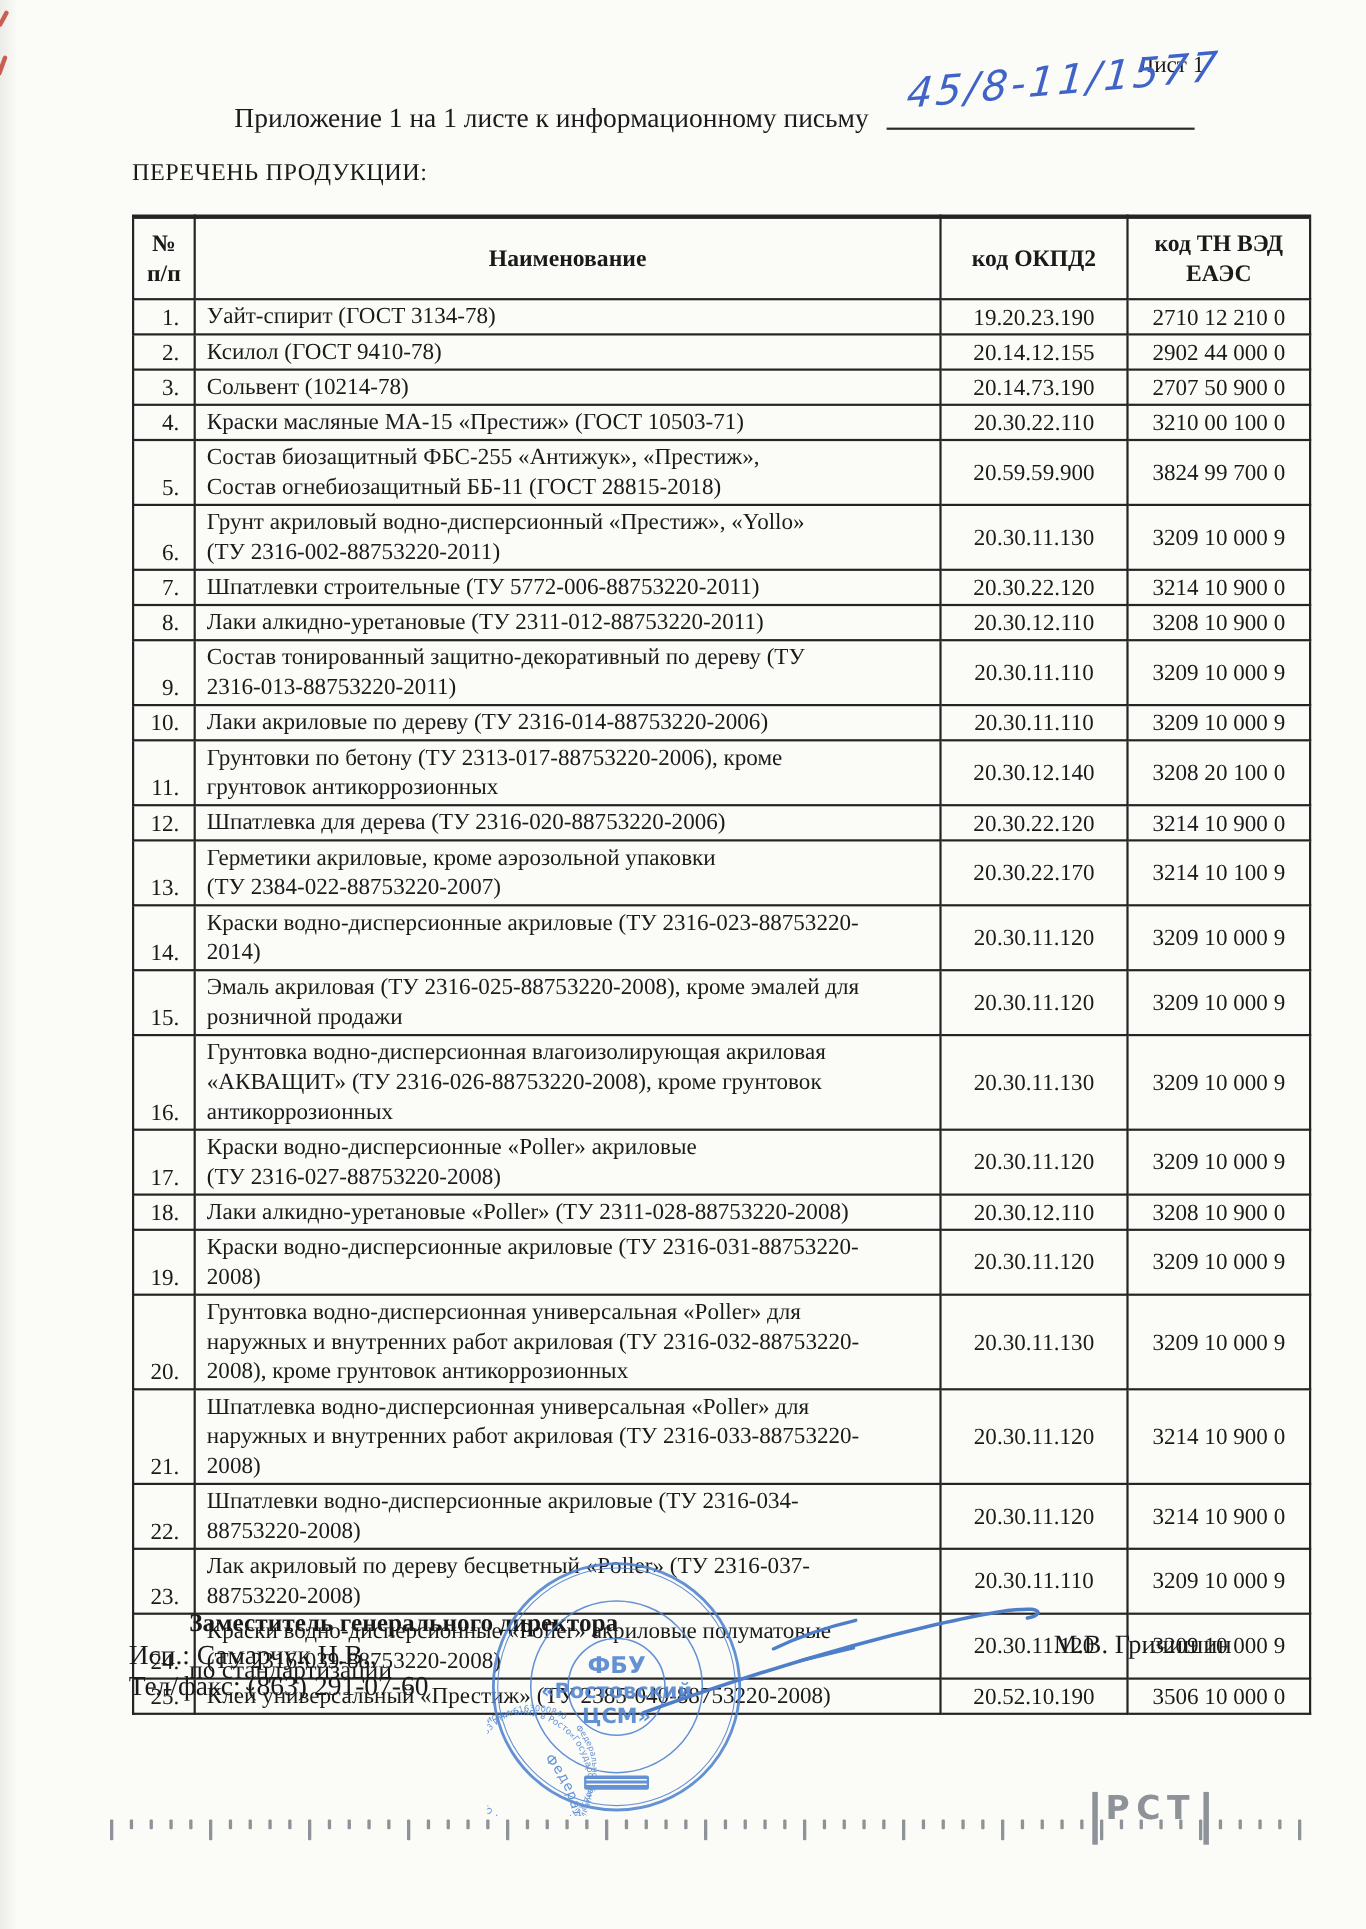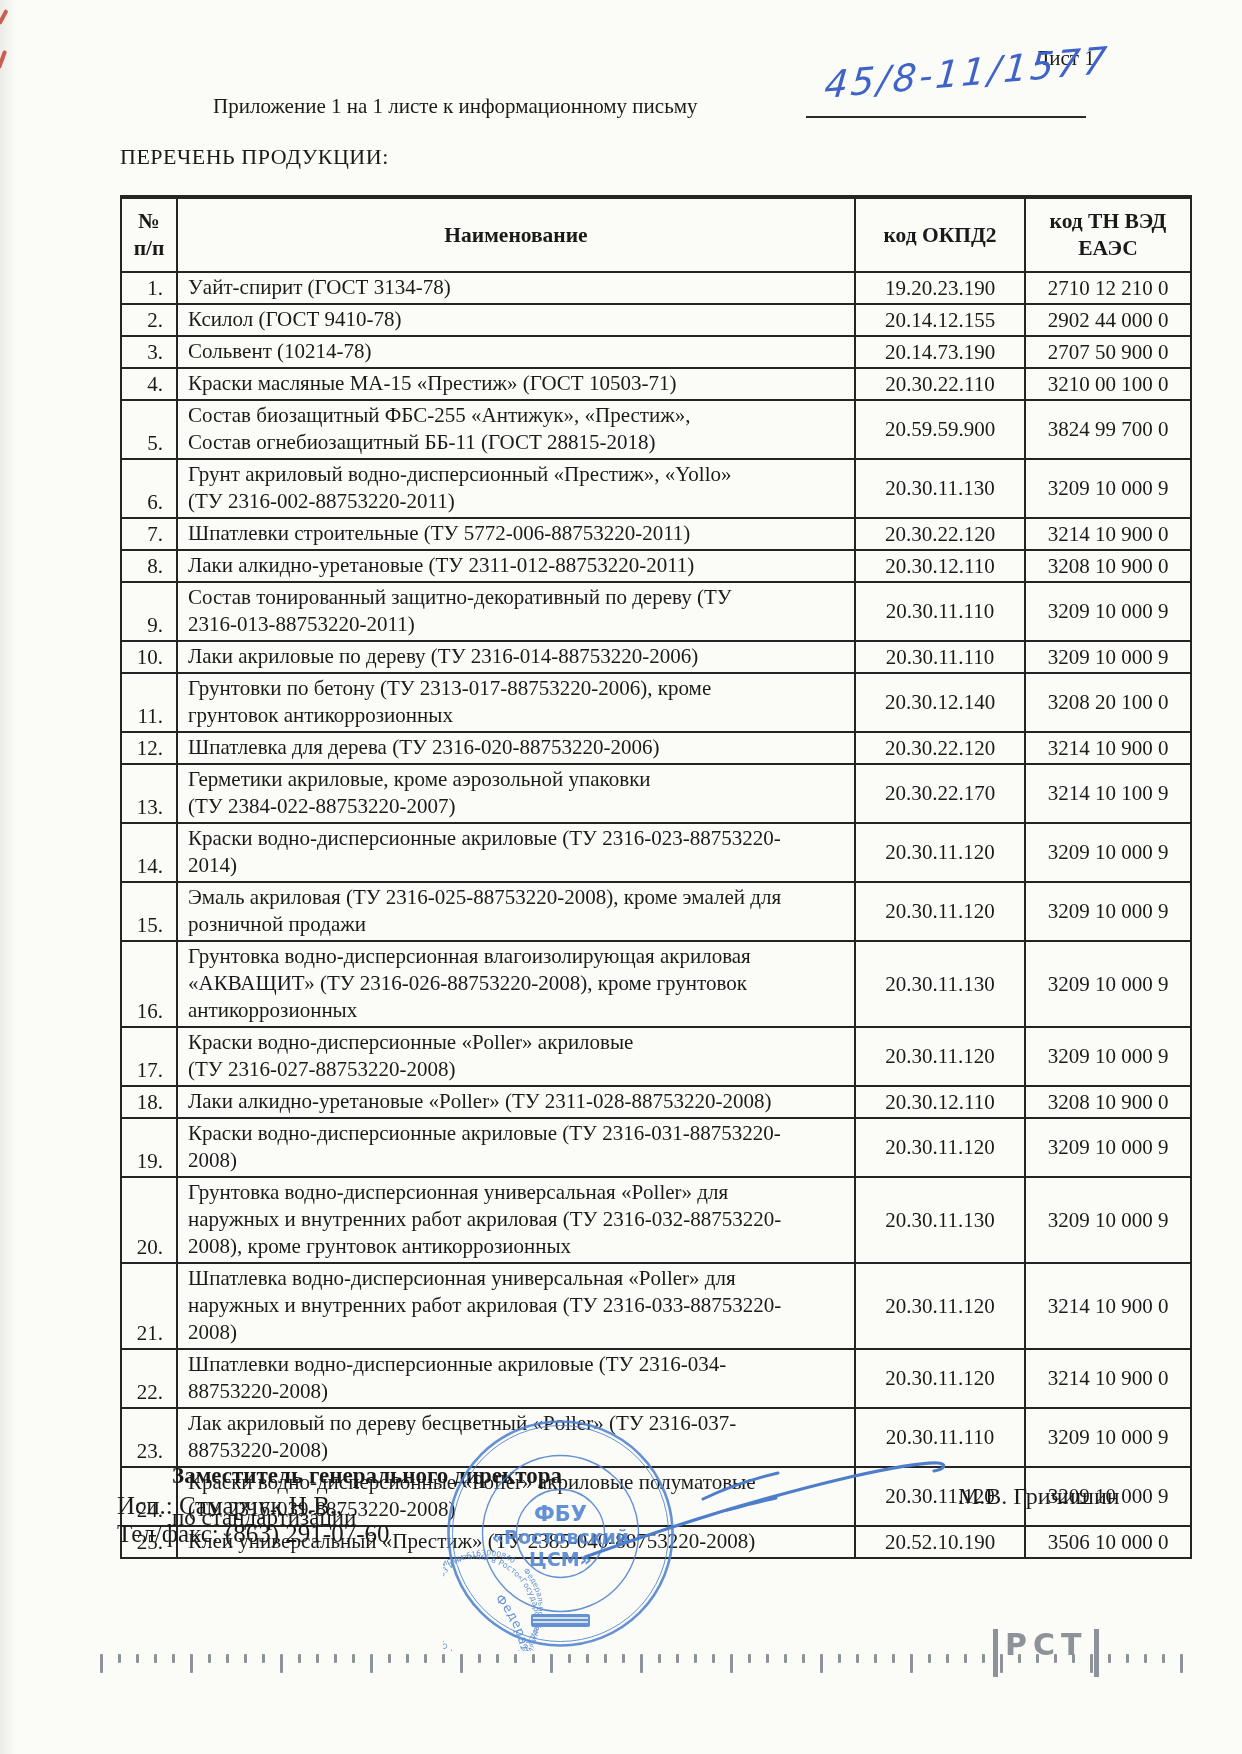--- a/index.html
+++ b/index.html
@@ -22,21 +22,21 @@
     overflow:hidden;
   }
   
   .edge-shade{position:absolute;left:0;top:0;width:16px;height:100%;
     background:linear-gradient(90deg,rgba(120,120,115,.12),rgba(120,120,115,0));}
   .red-mark{position:absolute;background:#c0392b;opacity:.8;border-radius:2px;}
   .red-mark.m1{left:1px;top:9px;width:4px;height:16px;transform:rotate(28deg);}
   .red-mark.m2{left:0px;top:50px;width:4px;height:19px;transform:rotate(20deg);}
 
   .sheet-label{position:absolute;left:1035px;top:46px;font-size:21px;}
-  .appendix-text{position:absolute;left:213px;top:94px;font-size:21px;}
+  .appendix-text{position:absolute;left:213px;top:94px;font-size:25px;}
   .blank-line{position:absolute;left:806px;top:96px;width:280px;height:22px;
     border-bottom:2.5px solid #2b2b2b;}
   .handwritten{
     position:absolute;left:824px;top:52px;width:270px;
     font-family:"DejaVu Sans",sans-serif;font-style:italic;
     font-size:37px;color:var(--pen-blue);
     letter-spacing:3px;transform:rotate(-5deg) skewX(-10deg);
     white-space:nowrap;
   }
   .doc-title{position:absolute;left:120px;top:144px;width:1070px;

